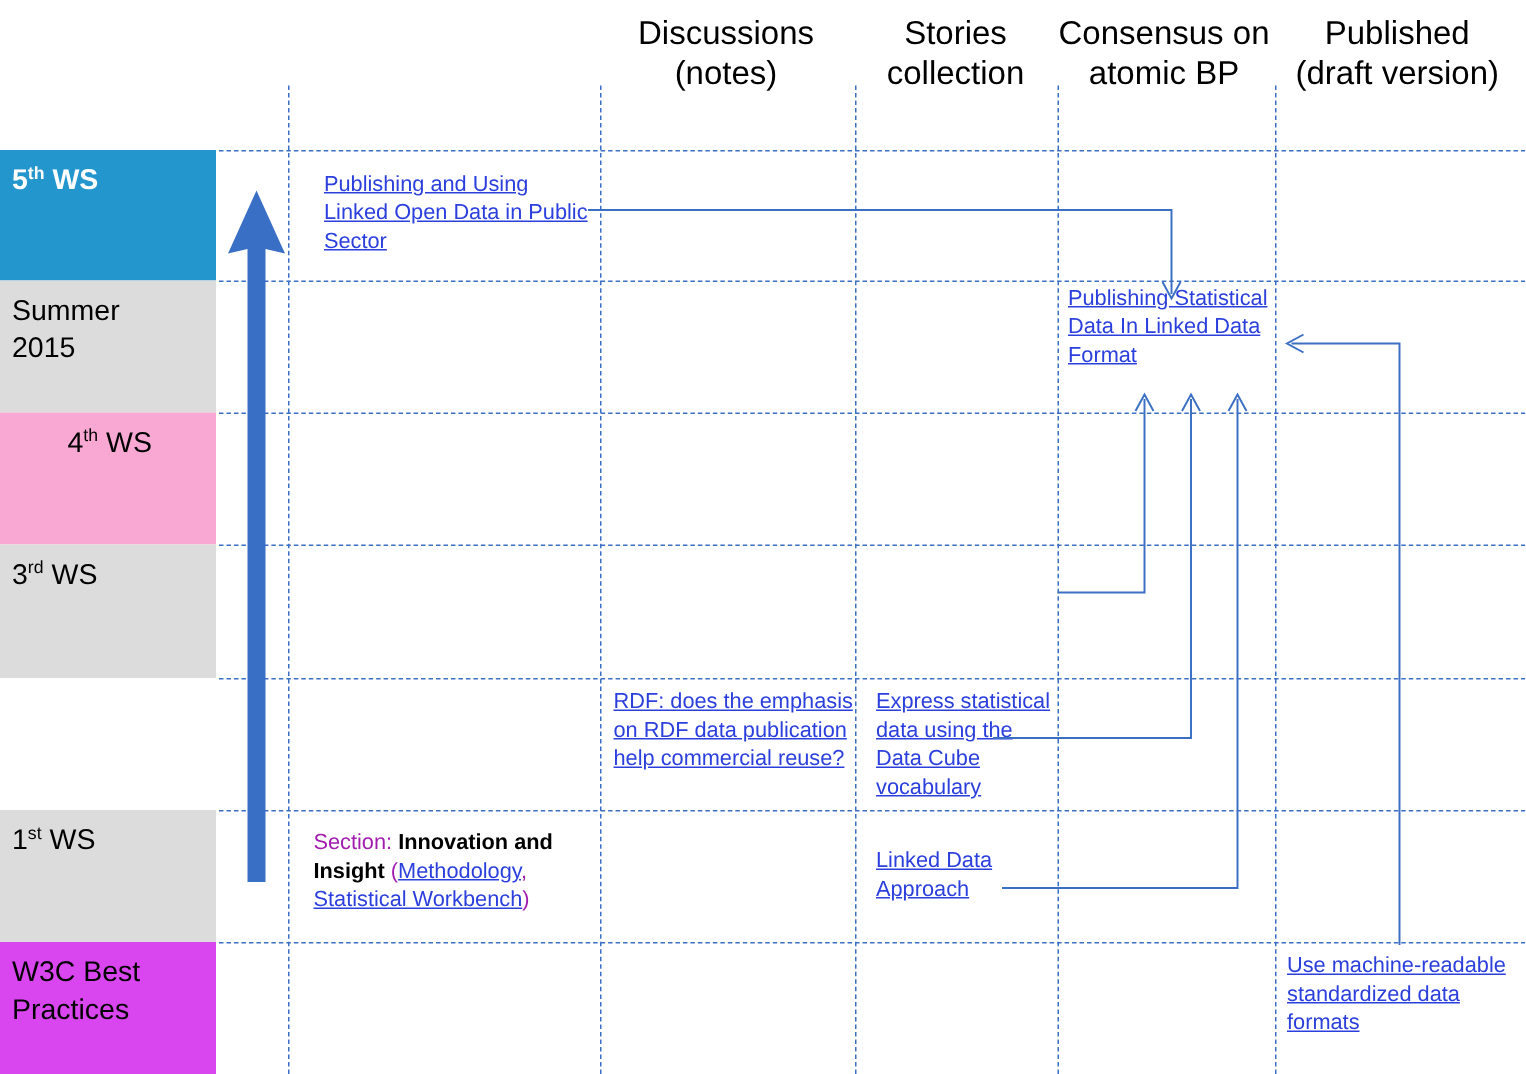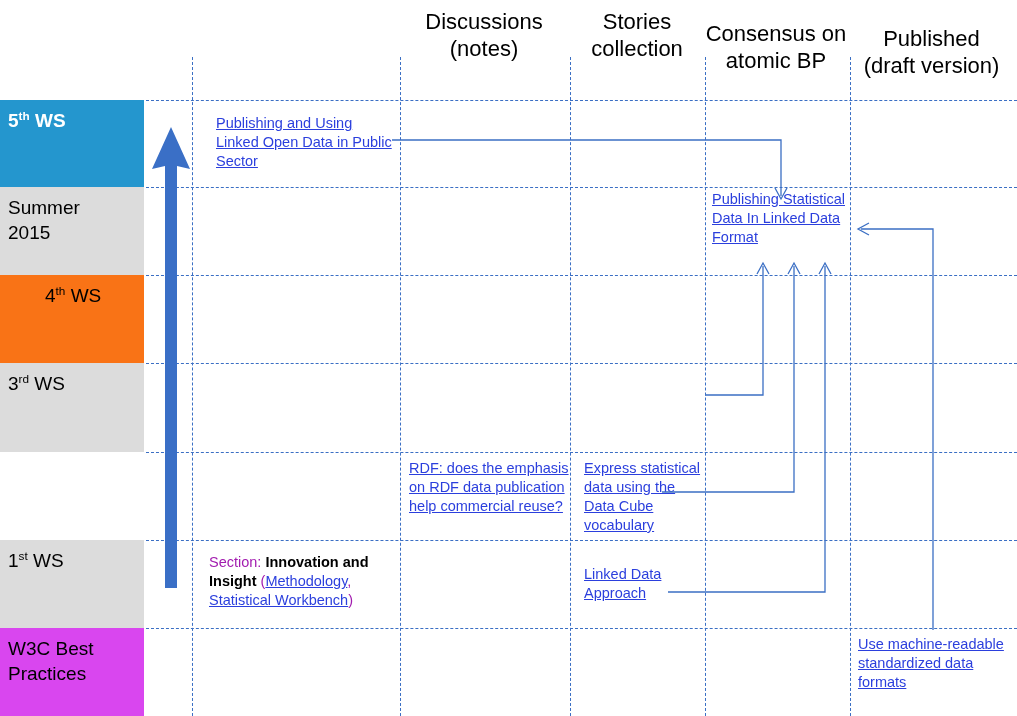--- a/index.html
+++ b/index.html
@@ -39,21 +39,21 @@
     font-size: 19px;
     line-height: 25px;
     color: #000000;
   }
   .row-label.highlight {
     background: #2496ce;
     color: #ffffff;
     font-weight: bold;
   }
   .row-label.shade-dark { background: #dcdcdc; }
-  .row-label.shade-light { background: #f97316; padding-left: 45px; }
+  .row-label.shade-light { background: #f9a8d4; padding-left: 45px; }
   .row-label.plain { background: #d946ef; }
   .row-label sup {
     font-size: 0.62em;
     vertical-align: super;
     line-height: 0;
     margin-top: 32px;
   }
 
   
   .hline {
@@ -104,26 +104,26 @@
   <div class="col-header" style="left:398px; top:8px; width:172px;">
     <div>Discussions</div>
     <div>(notes)</div>
   </div>
 
   <div class="col-header" style="left:568px; top:8px; width:138px;">
     <div>Stories</div>
     <div>collection</div>
   </div>
 
-  <div class="col-header" style="left:700px; top:20px; width:152px;">
+  <div class="col-header" style="left:700px; top:8px; width:152px;">
     <div>Consensus on</div>
     <div>atomic BP</div>
   </div>
 
-  <div class="col-header" style="left:846px; top:8px; width:171px;margin-top:17px;">
+  <div class="col-header" style="left:846px; top:8px; width:171px;">
     <div>Published</div>
     <div>(draft version)</div>
   </div>
 
   <div class="hline" style="top:100px;"></div>
   <div class="hline" style="top:187px;"></div>
   <div class="hline" style="top:275px;"></div>
   <div class="hline" style="top:363px;"></div>
   <div class="hline" style="top:452px;"></div>
   <div class="hline" style="top:540px;"></div>

